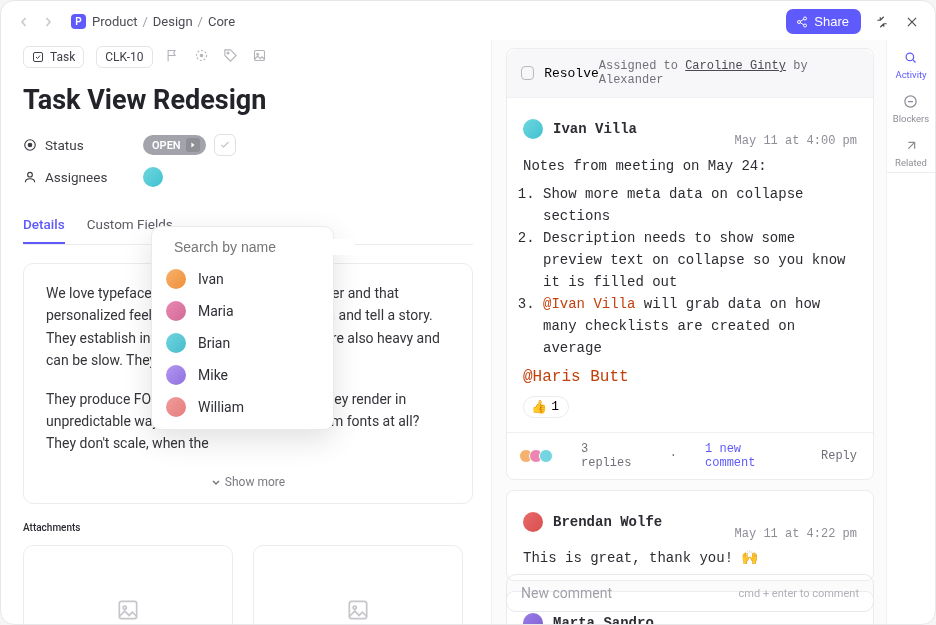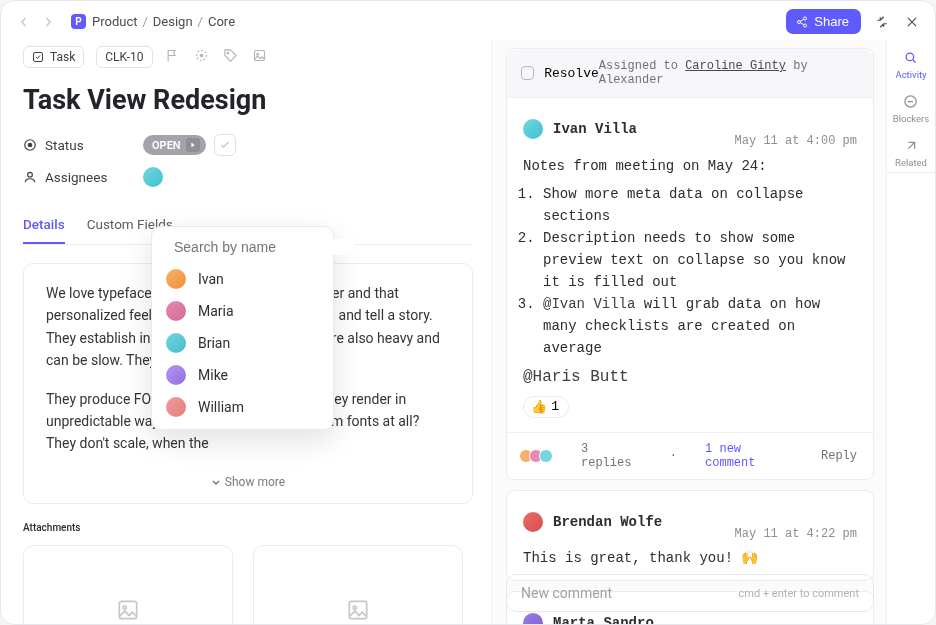--- a/index.html
+++ b/index.html
@@ -45,21 +45,21 @@
     .chk { width:14px; height:14px; border:1.5px solid #b8b8bf; border-radius:4px; margin-right:10px;}
     .assign { margin-left:auto; font-size:12px; color:#70707a;}
     .assign b { text-decoration:underline; color:#4a4a52; font-weight:500;}
     .card-body { padding:12px 16px 14px;}
     .row1 { display:flex; align-items:center; gap:10px; }
     .u-name { font-weight:600; font-size:14px; color:#2c2c33;}
     .ts { margin-left:auto; font-size:12px; color:#8d8d96;margin-top:24px;}
     .note { font-size:14px; color:#2c2c33; margin-top:10px;}
     ol { margin:10px 0 8px 20px; padding:0;}
     ol li { font-size:14px; color:#2c2c33; line-height:1.55; margin-bottom:1px;}
-    .mention { color:#404040;}
+    .mention { color:#c2410c;}
     .react { display:flex; align-items:center; gap:4px; border:1px solid #ececef; border-radius:14px; padding:2px 9px 2px 7px; font-size:13px; width:fit-content; margin-top:10px;}
     .card-foot { padding:9px 16px; font-size:12px; color:#70707a; display:flex; align-items:center; gap:28px; border-top:1px solid #eef0f3;}
     .card-foot .new { color:#5f5afb; cursor:pointer;}
     .card-foot .reply { margin-left:auto; cursor:pointer; color:#6f6f78;}
     .micro-av { display:flex;}
     .micro-av span { width:14px; height:14px; border-radius:50%; border:1.5px solid #fff; margin-left:-4px; display:inline-block;}
     .msg-card .card-body { padding:12px 16px 14px;}
     .body-txt { font-size:14px; color:#2c2c33; margin-top:8px;}
     .new-comment { margin:auto 12px 4px 14px; border:1px solid #e8e8ec; border-radius:10px; display:flex; align-items:center; padding:10px 14px; font-size:14px; color:#a0a0a9;}
     .hint { margin-left:auto; font-size:11px; color:#b0b0b8;}

